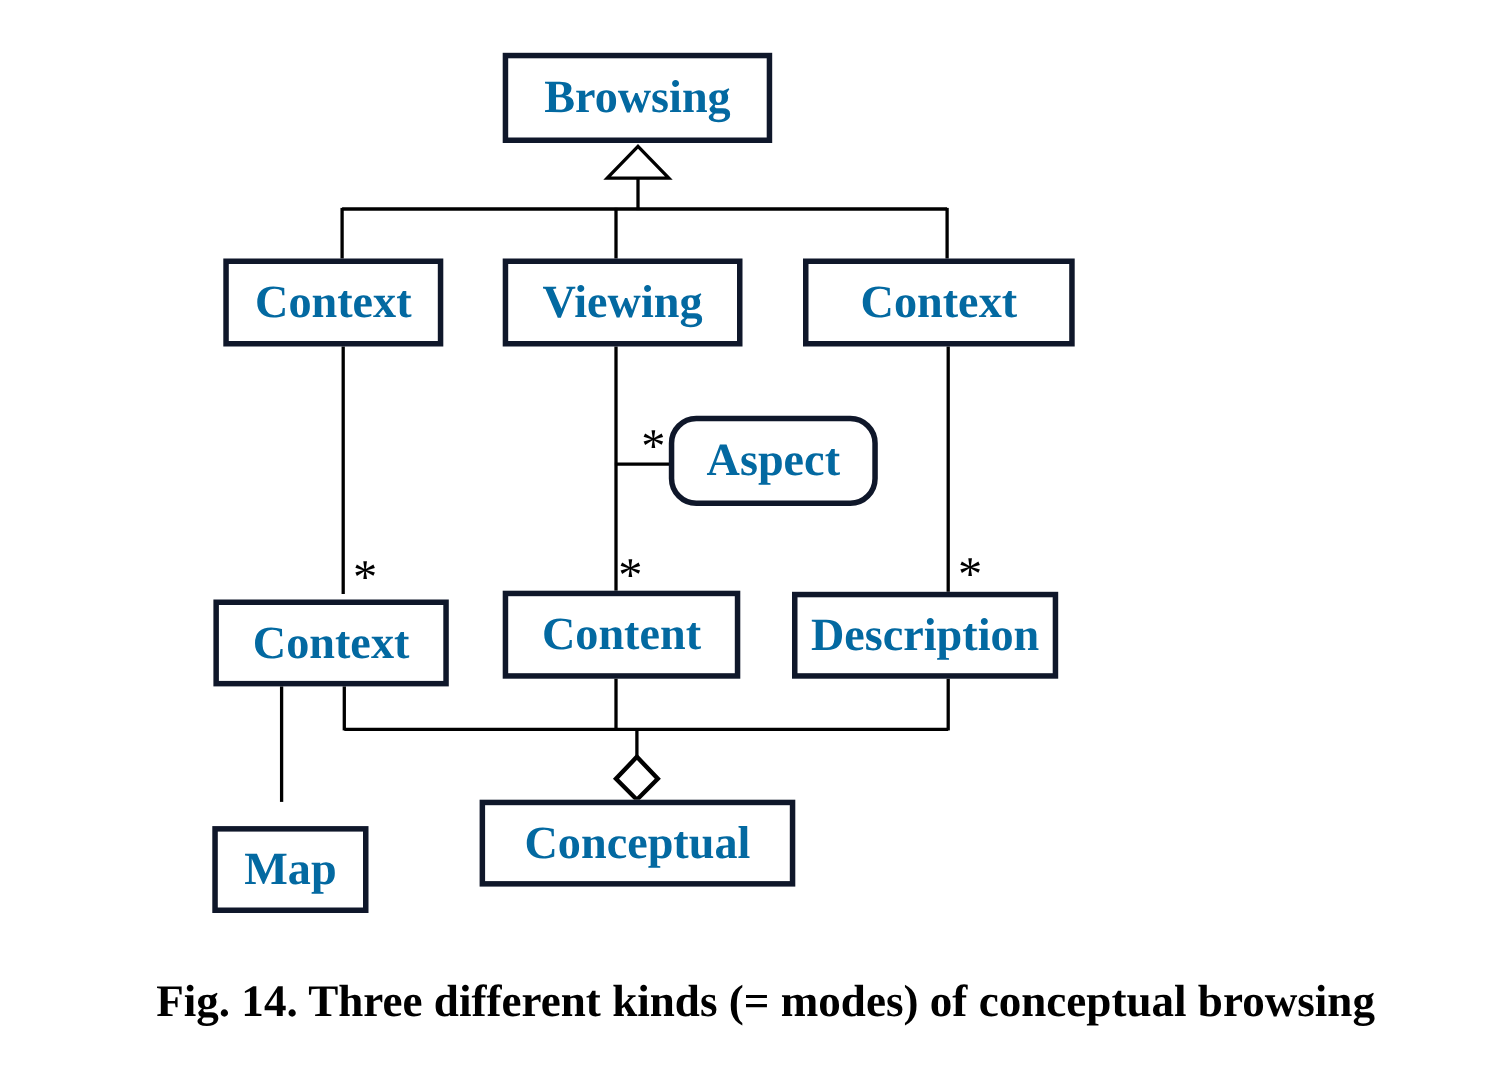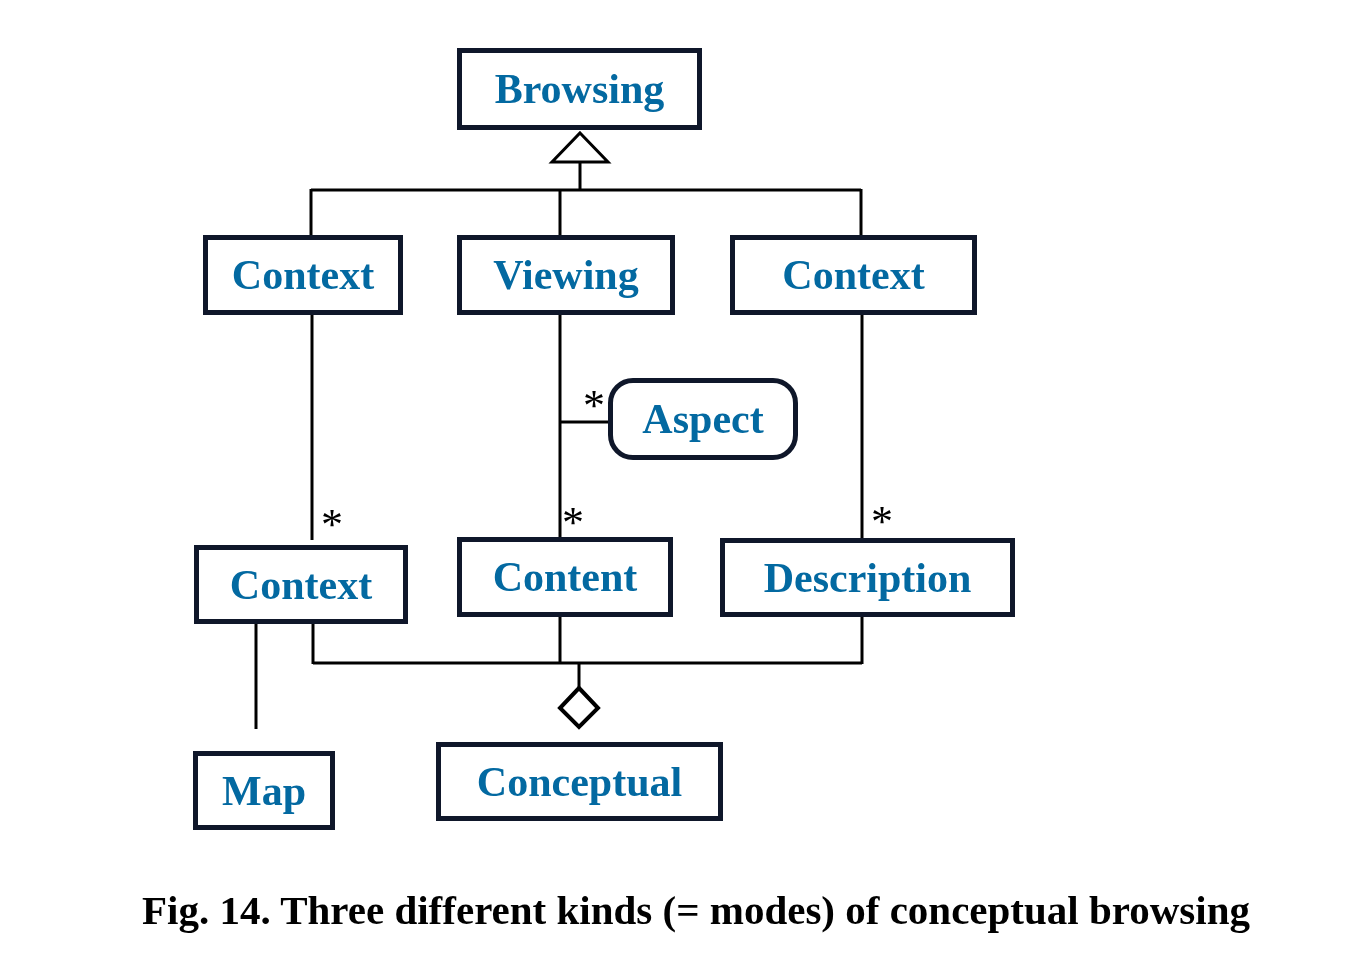--- a/index.html
+++ b/index.html
@@ -26,23 +26,23 @@
     white-space: nowrap;
   }
   
   #n-browsing    { left: 457px; top:  48px; width: 245px; height: 82px; }
   #n-surfing     { left: 203px; top: 235px; width: 200px; height: 80px; }
   #n-viewing     { left: 457px; top: 235px; width: 218px; height: 80px; }
   #n-checking    { left: 730px; top: 235px; width: 247px; height: 80px; }
   #n-aspect      { left: 608px; top: 378px; width: 190px; height: 82px; border-radius: 25px; }
   #n-context     { left: 194px; top: 545px; width: 214px; height: 79px; }
   #n-content     { left: 457px; top: 537px; width: 216px; height: 80px; }
-  #n-description { left: 720px; top: 538px; width: 295px; height: 79px; }
+  #n-description { left: 720px; top: 538px; width: 242px; height: 79px; }
   #n-map         { left: 193px; top: 727px; width: 142px; height: 79px; margin-top: 24px; }
-  #n-conceptual  { left: 436px; top: 727px; width: 287px; height: 79px; margin-top: 15px; }
+  #n-conceptual  { left: 436px; top: 727px; width: 287px; height: 79px; }
 
   .mult {
     position: absolute;
     font-size: 44px;
     line-height: 1;
     color: #000000;
     font-weight: normal;
   }
   #m-aspect      { left: 583px; top: 384px; }
   #m-context     { left: 321px; top: 503px; }

